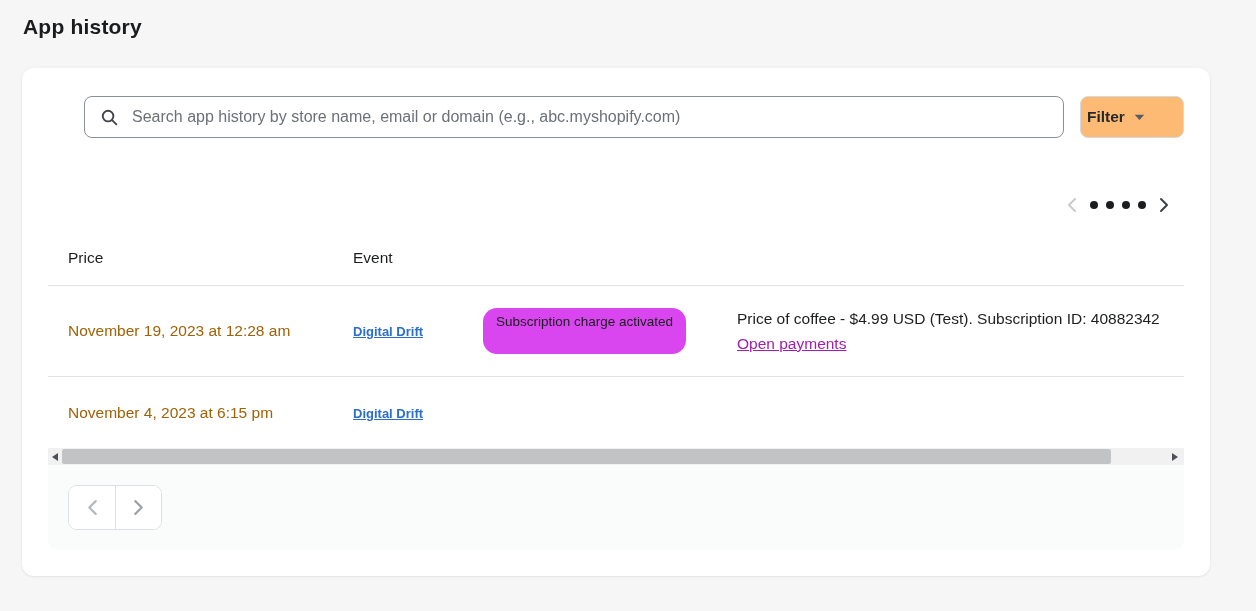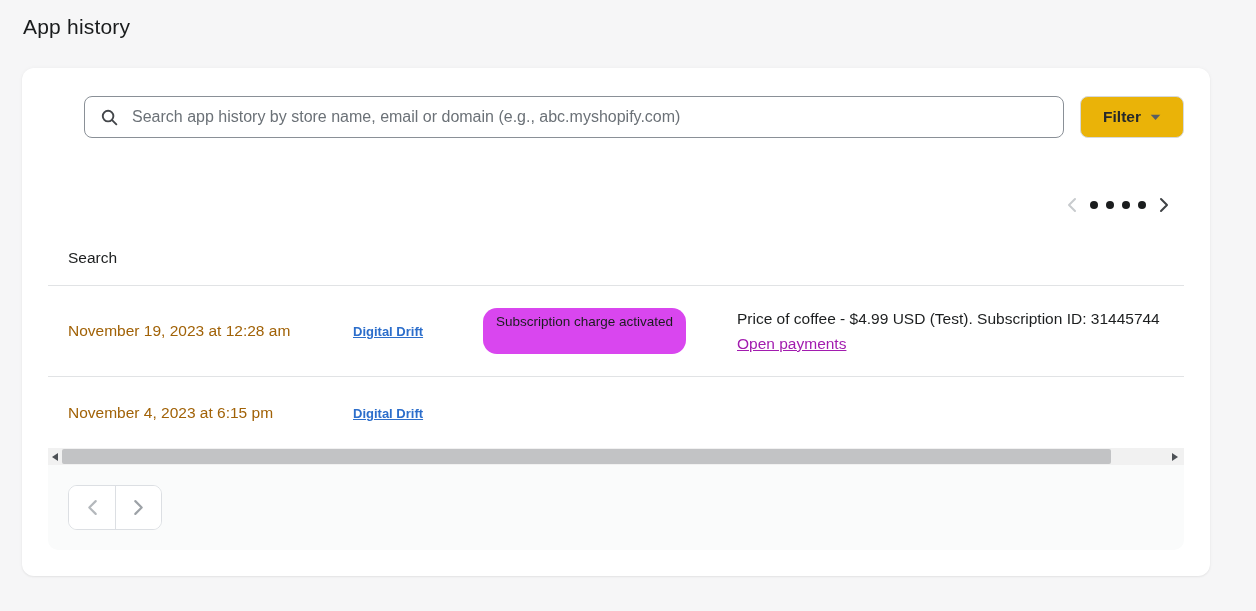--- a/index.html
+++ b/index.html
@@ -6,21 +6,21 @@
   html,body { margin:0; padding:0; }
   body {
     width:1256px; height:611px;
     background:#f6f6f7;
     font-family:"Liberation Sans", sans-serif;
     color:#1c1e1f;
     overflow:hidden;
   }
   .page-title{
     margin:15px 0 0 23px;
-    font-size:21px; font-weight:400; letter-spacing:.2px; color:#191b1c;
+    font-size:21px; font-weight:700; letter-spacing:.2px; color:#191b1c;
   }
   .card{
     margin:29px 46px 0 22px;
     background:#ffffff;
     border-radius:12px;
     box-shadow:0 1px 2px rgba(0,0,0,.06), 0 0 4px rgba(0,0,0,.04);
     padding:28px 26px 26px 26px;
   }
   
   .toolbar{ display:flex; gap:16px;padding-left:36px; }
@@ -32,22 +32,22 @@
   }
   .search-box svg{ flex:0 0 auto; }
   .search-box input{
     flex:1; border:none; outline:none; background:transparent;
     font-family:"Liberation Sans", sans-serif;
     font-size:16px; color:#1c1e1f;
   }
   .search-box input::placeholder{ color:#6b7177; opacity:1; }
   .filter-btn{
     width:104px; height:42px;
-    border:1px solid #d6d9dc; border-radius:8px; background:#eab308;
-    display:flex; align-items:center; justify-content:center; gap:9px;
+    border:1px solid #d6d9dc; border-radius:8px; background:#fdba74;
+    display:flex; align-items:center; justify-content:flex-start; gap:9px;
     font-family:"Liberation Sans", sans-serif;
     font-size:15.5px; font-weight:700; color:#26292b; cursor:pointer;
   }
   
   .pagination-top{
     margin-top:56px; height:22px;
     display:flex; justify-content:flex-end; align-items:center; gap:12px;
     padding-right:14px;
   }
   .pagination-top .dots{ display:flex; gap:8px; align-items:center; }
@@ -141,29 +141,30 @@
     </span>
     <span class="pg-chevron">
       <svg width="12" height="16" viewBox="0 0 12 16">
           <path d="M3 2 L9 8 L3 14" fill="none" stroke="#3f4245" stroke-width="2" stroke-linecap="round" stroke-linejoin="round"></path>
         </svg>
     </span>
   </div>
 
   <div class="table">
     <div class="trow thead">
-      <div>Search</div>
+      <div>Price</div>
+      <div>Event</div>
     </div>
 
     <div class="trow row1">
       <div class="cell-date">November 19, 2023 at 12:28 am</div>
       <div><a class="store-link">Digital Drift</a></div>
       <div><span class="badge">Subscription charge activated</span></div>
       <div class="cell-details">
-        <div class="details-text">Price of coffee - $4.99 USD (Test). Subscription ID: 31445744</div>
+        <div class="details-text">Price of coffee - $4.99 USD (Test). Subscription ID: 40882342</div>
         <a class="details-link">Open payments</a>
       </div>
     </div>
 
     <div class="trow row2">
       <div class="cell-date">November 4, 2023 at 6:15 pm</div>
       <div><a class="store-link">Digital Drift</a></div>
       <div class="cell-details"></div>
     </div>
   </div>

